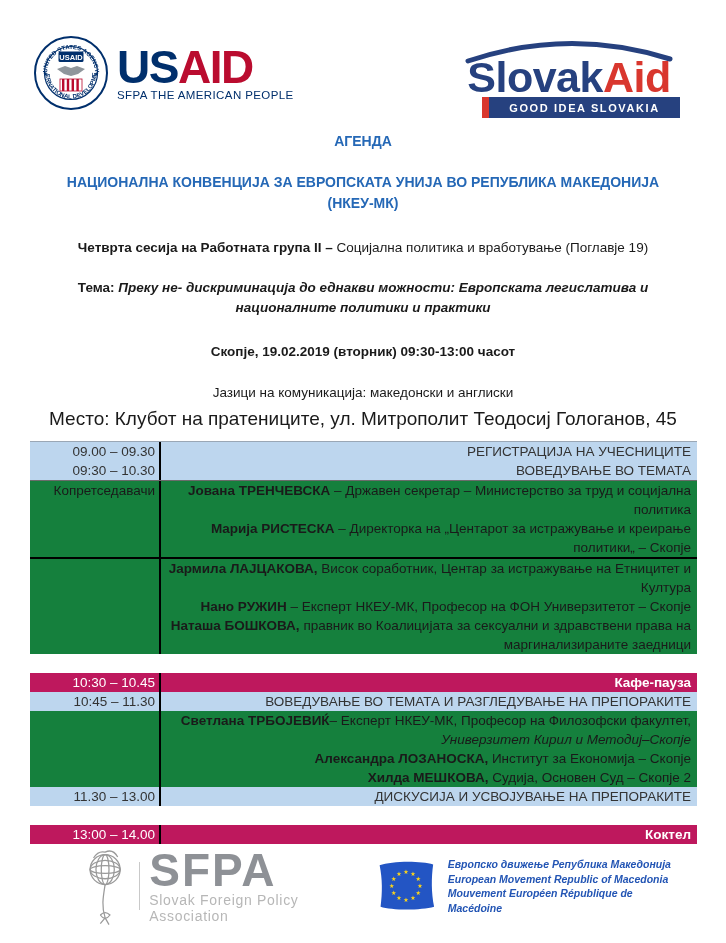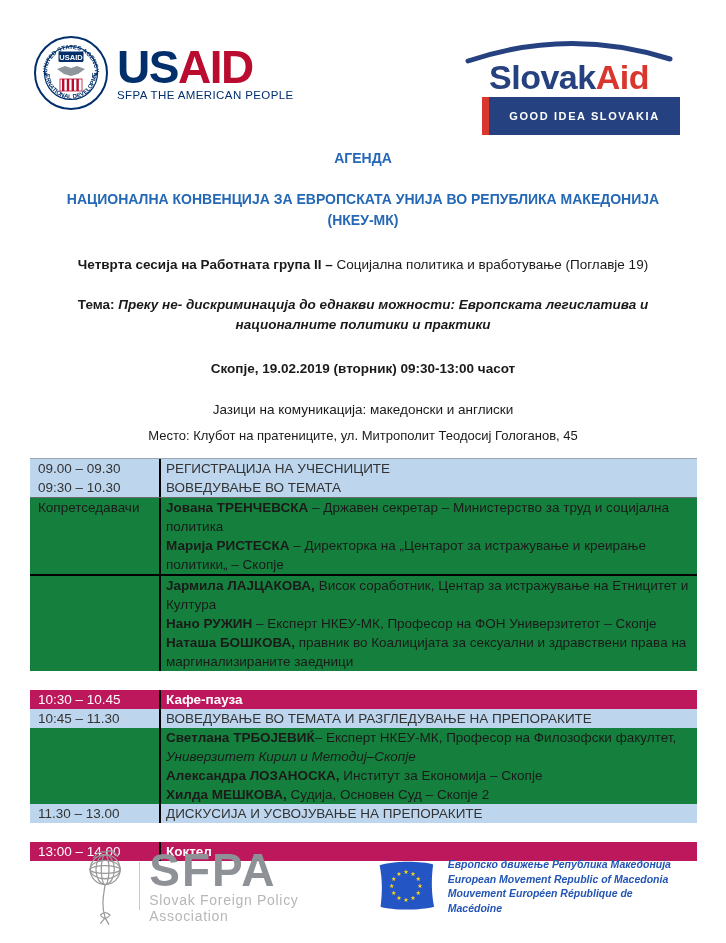--- a/index.html
+++ b/index.html
@@ -10,44 +10,44 @@
   .logos-header{display:flex;justify-content:space-between;align-items:flex-start;
                 padding:36px 52px 0 34px;}
   .usaid-logo{display:flex;align-items:center;gap:9px;}
   .usaid-seal{width:74px;height:74px;flex:0 0 74px;}
   .usaid-wordmark{font-size:46px;font-weight:bold;color:#002F6C;letter-spacing:-1.5px;line-height:42px;}
   .usaid-wordmark .red{color:#BA0C2F;}
   .usaid-tagline{font-size:11.5px;color:#002F6C;letter-spacing:.4px;margin-top:1px;white-space:nowrap;}
 
   .slovakaid-logo{width:210px;text-align:center;padding-top:0;}
   .slovak-arc{display:block;margin:0 auto -4px auto;}
-  .slovak-word{font-size:34px;font-weight:bold;color:#26417F;line-height:34px;letter-spacing:-.5px;}
+  .slovak-word{font-size:43px;font-weight:bold;color:#26417F;line-height:34px;letter-spacing:-.5px;}
   .slovak-word .red{color:#D9372E;}
-  .slovak-bar{margin:3px auto 0 auto;display:flex;height:38px;width:198px;padding-left:18px;}
+  .slovak-bar{margin:3px auto 0 auto;display:flex;height:21px;width:198px;padding-left:18px;}
   .slovak-bar .accent{width:7px;background:#D9372E;}
   .slovak-bar .bar-text{flex:1;background:#26417F;color:#fff;font-size:11px;font-weight:bold;
                         letter-spacing:1.6px;display:flex;align-items:center;justify-content:center;}
 
   
   .intro{text-align:center;margin-top:15px;}
   .intro p{margin:8px;}
   .agenda-label{font-weight:bold;color:#2568B6;font-size:14px;}
   .doc-title{font-weight:bold;color:#2568B6;font-size:14px;line-height:21px;margin-top:23px !important;}
   .session-line{font-size:13.5px;margin-top:26px !important;}
   .theme-line{font-size:13.5px;font-weight:bold;line-height:20px;max-width:624px;
               margin:23px auto 0 auto !important;}
   .theme-line .it{font-style:italic;}
   .date-line{font-weight:bold;font-size:13.5px;margin-top:26px !important;}
   .lang-line{font-size:13.5px;line-height:18px;margin-top:25px !important;}
-  .venue-line{font-size:13px;line-height:18px;}
+  .venue-line{font-size:19px;line-height:18px;}
   .b{font-weight:bold;} .i{font-style:italic;}
 
   
   .agenda-table{margin:13px 29px 0 30px;border-top:1px solid #9aa7b5;}
-  .trow{display:flex;font-size:13.5px;line-height:19px;}
+  .trow{display:flex;font-size:13.5px;line-height:19px;text-align:right;}
   .trow .time{flex:0 0 131px;width:131px;box-sizing:border-box;border-right:2px solid #000;
               padding:0 4px 0 8px;}
   .trow .content{flex:1;padding:0 6px 0 5px;}
   .trow .content p{margin:0;}
   .trow.light{background:#BDD6EE;color:#333;}
   .trow.white{background:#15803d;}
   .trow.accent{background:#be185d;color:#fff;margin-top:19px;}
   .trow.btop{border-top:2px solid #000;}
   .trow.btop-thin{border-top:1px solid #6b6b6b;}
 

